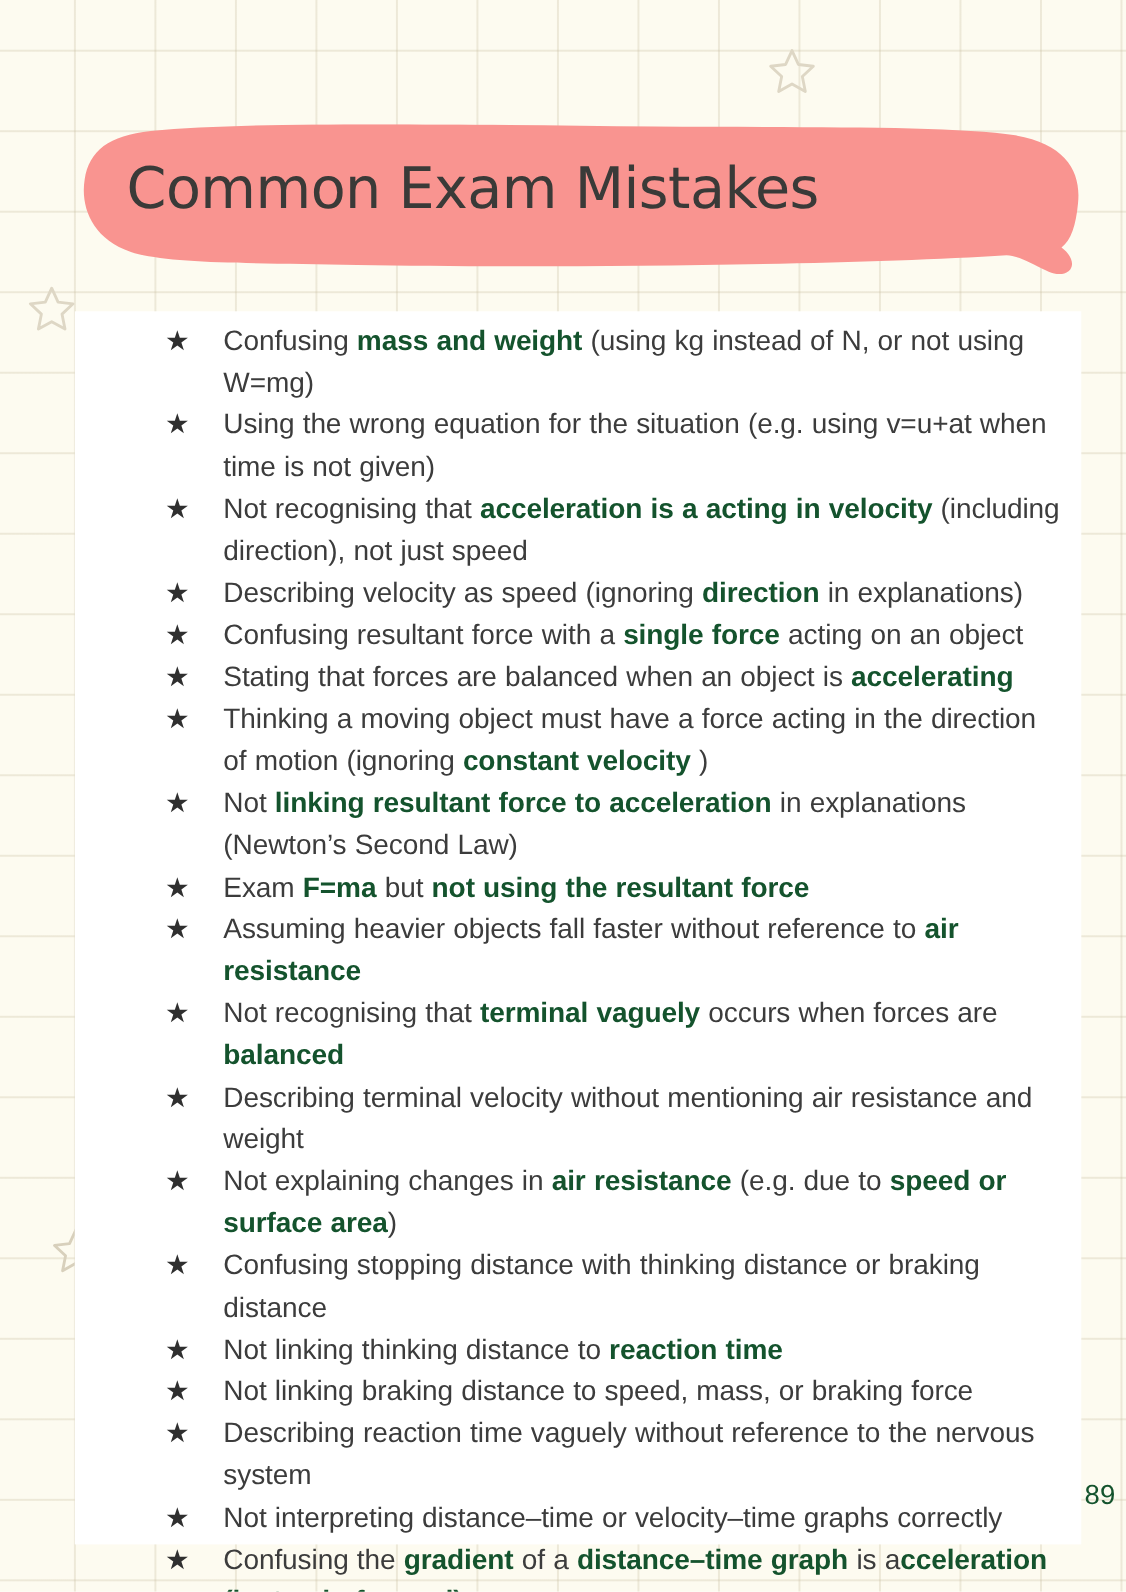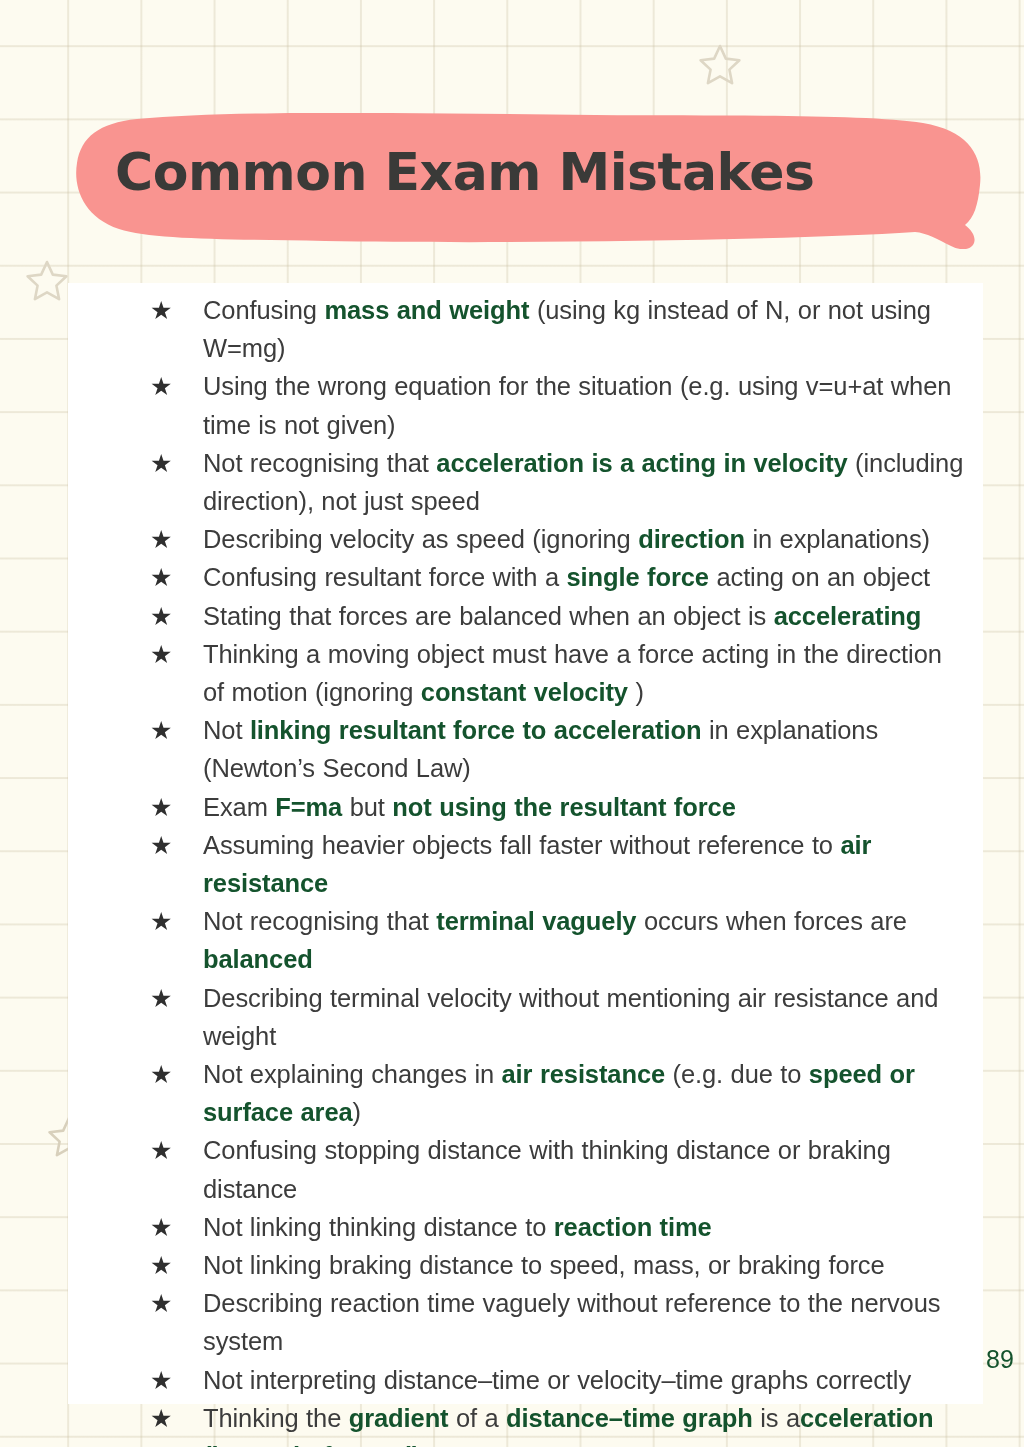--- a/index.html
+++ b/index.html
@@ -55,21 +55,21 @@
   }
   #page-title {
     position: absolute;
     left: 40px;
     top: 0;
     right: 40px;
     height: 118px;
     display: flex;
     align-items: center;
     font-family: "DejaVu Sans", sans-serif;
-    font-weight: bold;
+    font-weight: normal;
     font-size: 52px;
     letter-spacing: -0.5px;
     color: #3a3a38;
     white-space: nowrap;
   }
 
   
   #content-card {
     position: absolute;
     left: 68px;
@@ -238,18 +238,18 @@
       <li class="mistake-item">
         <span class="bullet-star">★</span>
         <span class="mistake-text"><span>Describing reaction time vaguely without reference to the nervous system</span></span>
       </li>
       <li class="mistake-item">
         <span class="bullet-star">★</span>
         <span class="mistake-text"><span>Not interpreting distance–time or velocity–time graphs correctly</span></span>
       </li>
       <li class="mistake-item">
         <span class="bullet-star">★</span>
-        <span class="mistake-text"><span>Thinking the </span><span class="hl">gradient</span><span>  of a </span><span class="hl">distance–time graph</span><span>   is a</span><span class="hl">cceleration (instead of speed)</span></span>
+        <span class="mistake-text"><span>Confusing the </span><span class="hl">gradient</span><span>  of a </span><span class="hl">distance–time graph</span><span>   is a</span><span class="hl">cceleration (instead of speed)</span></span>
       </li>
     </ul>
 </div>
 
 <div id="page-number">89</div>
 
 </body></html>

